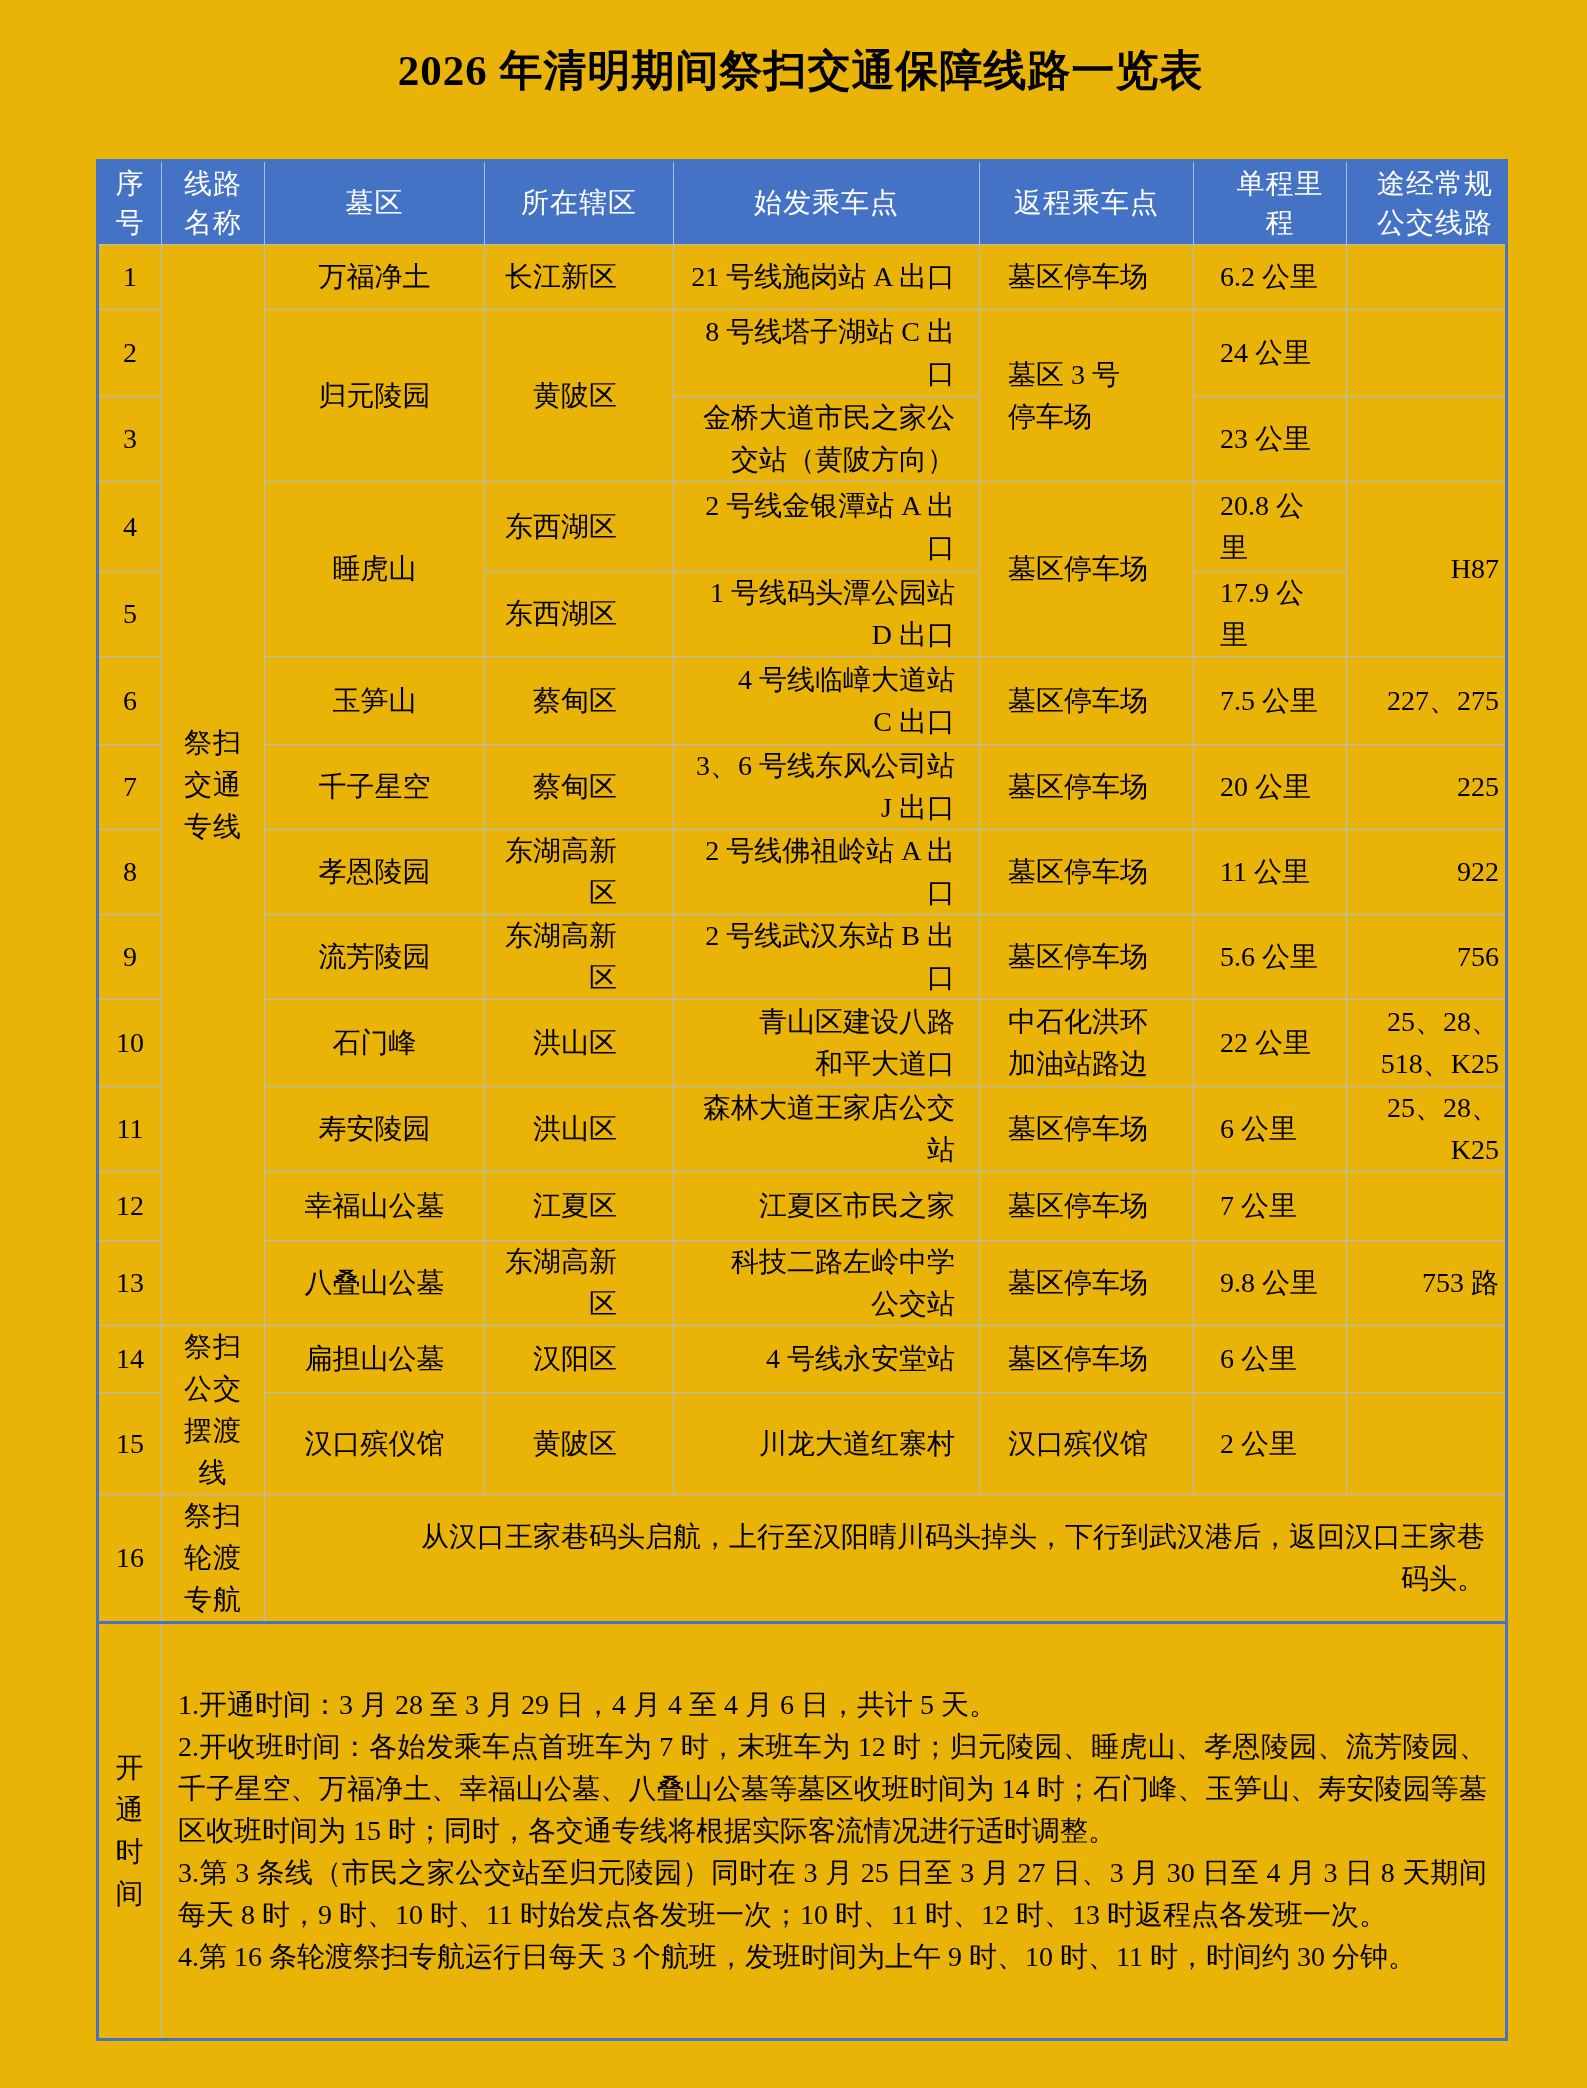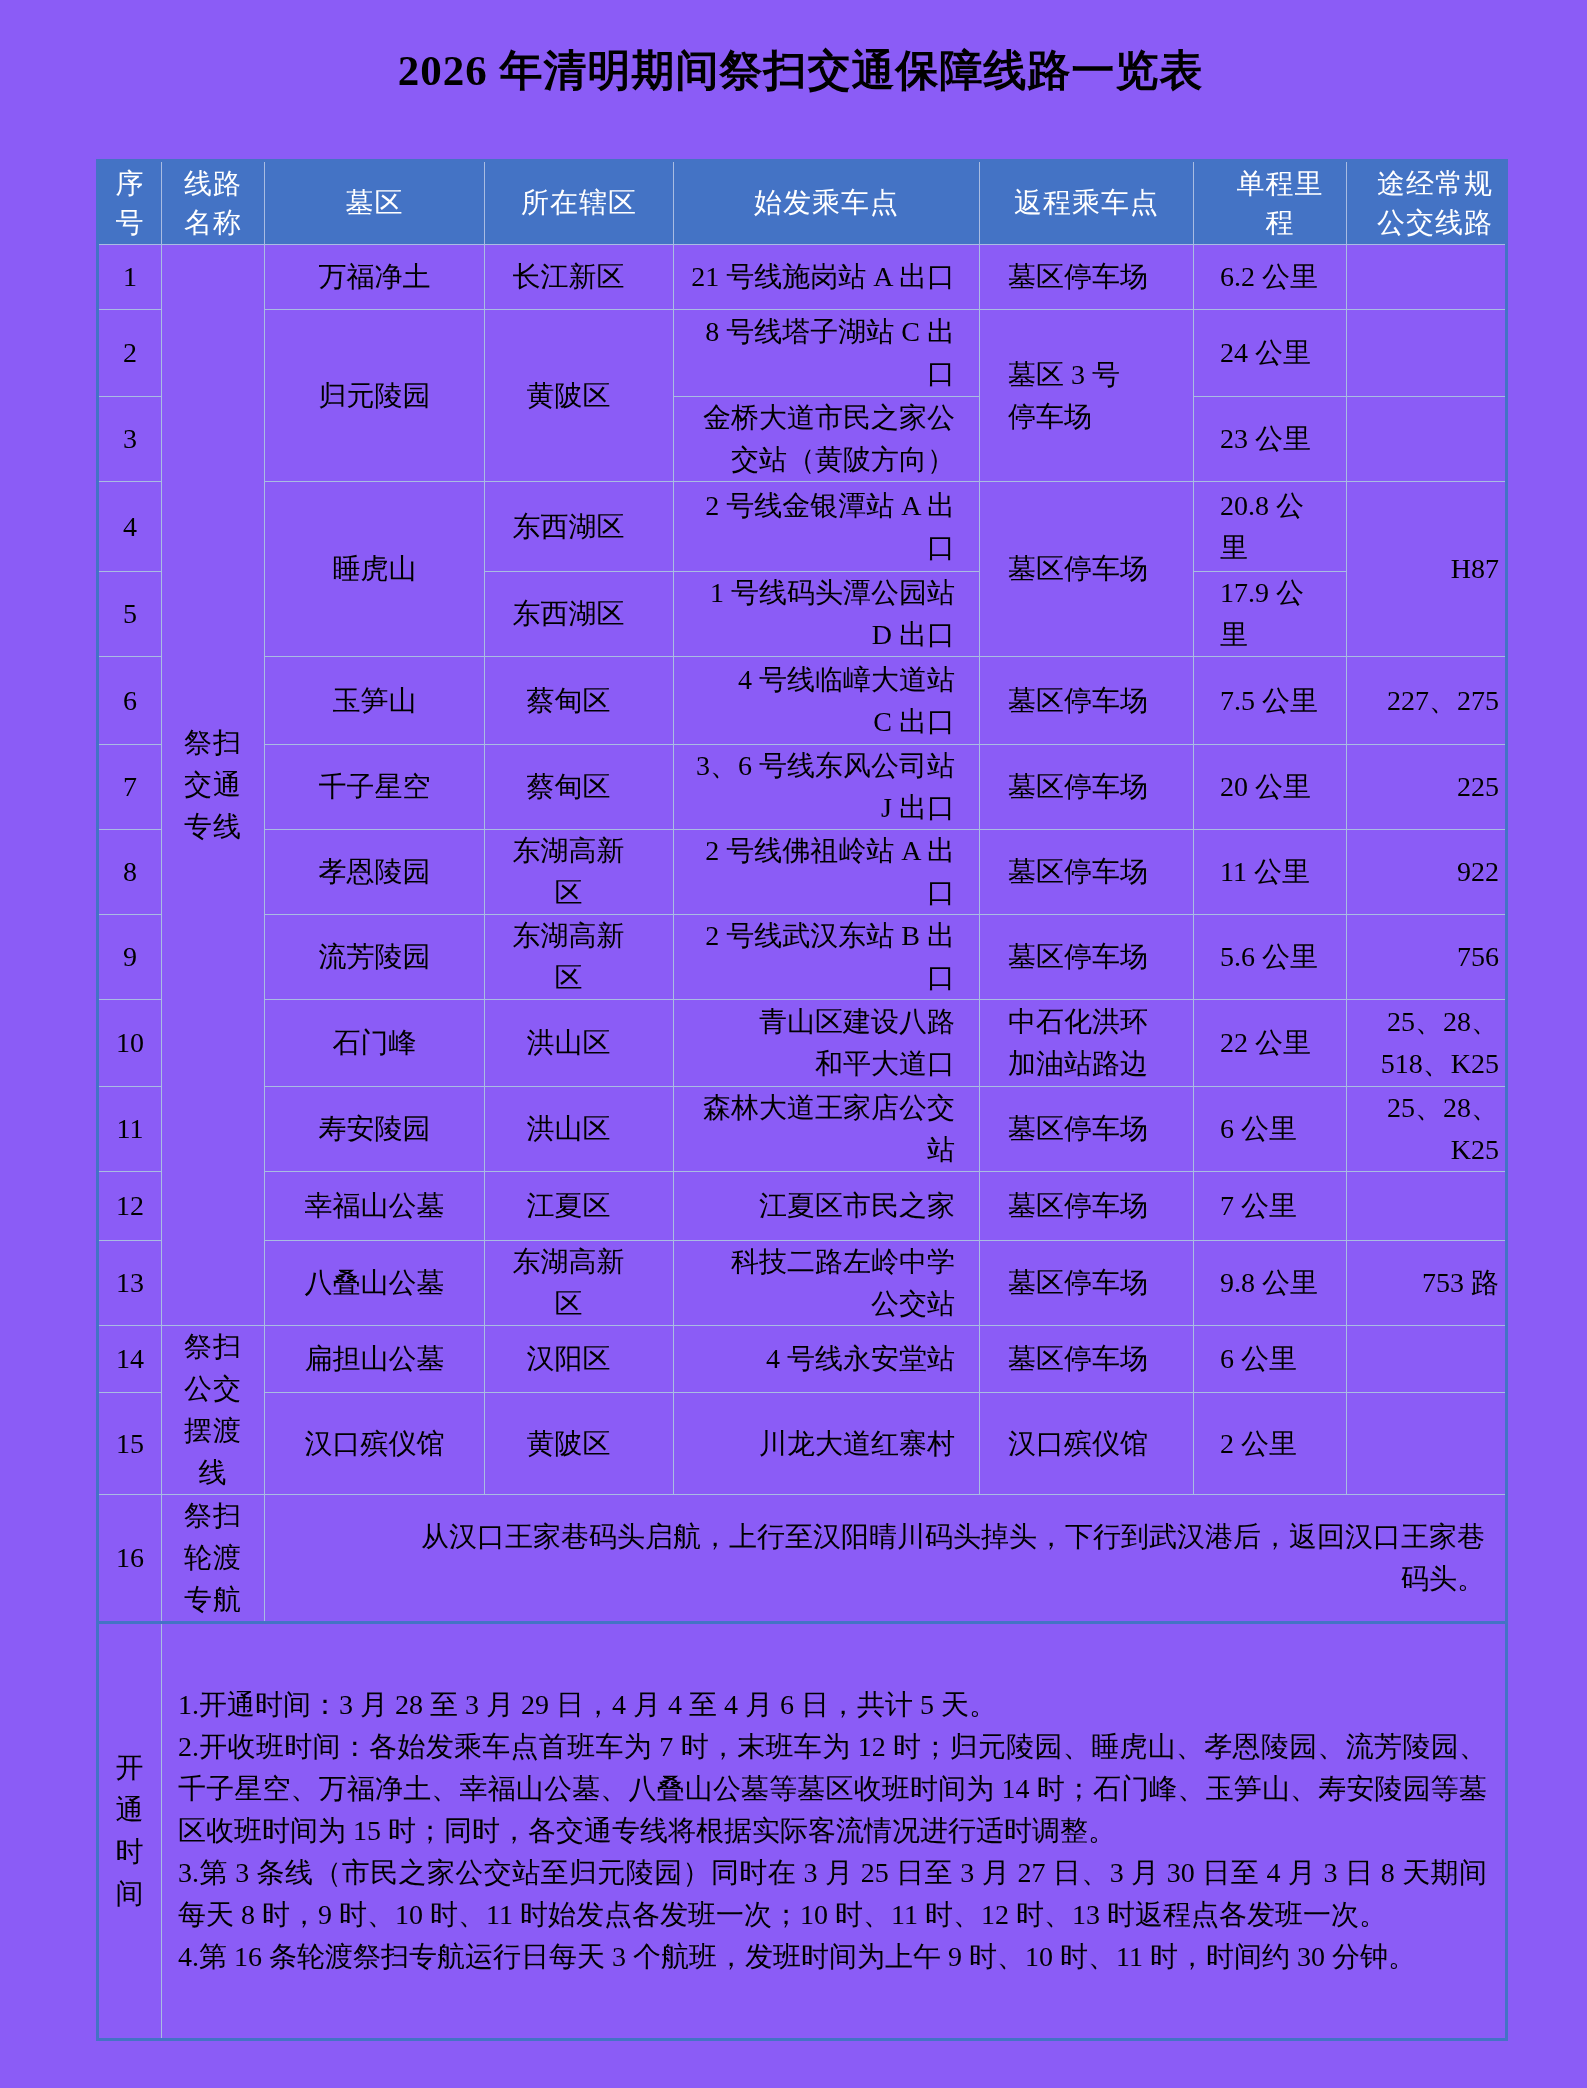--- a/index.html
+++ b/index.html
@@ -10,21 +10,21 @@
   *{margin:0;padding:0;box-sizing:border-box;}
   html,body{background:#ffffff;}
   body{
     font-family:"Liberation Serif","DejaVu Serif",serif;
     color:var(--ink);
   }
   .page{
     position:relative;
     width:1587px;
     height:2088px;
-    background:#8b5cf6;
+    background:#eab308;
     overflow:hidden;
   }
   .doc-title{
     position:absolute;
     left:96px; top:42px; width:1409px;
     text-align:center;
     font-size:43px;
     font-weight:bold;
     letter-spacing:1px;
     color:#000;
@@ -50,21 +50,21 @@
     color:#ffffff;
     font-weight:normal;
     text-align:center;
     line-height:1.4;
     letter-spacing:1px;
   }
   thead th.col-district, thead th.col-start, thead th.col-return{ text-align:center; padding:0; }
   .col-num{ text-align:center; padding:0 2px; }
   .col-route{ text-align:center; line-height:1.65; letter-spacing:1px; }
   .col-cemetery{ text-align:center; padding:0 6px; }
-  .col-district{ text-align:center; padding-left:19px; padding-right:40px; }
+  .col-district{ text-align:right; padding-left:19px; padding-right:56px; }
   .col-start{ text-align:right; padding-left:14px; padding-right:24px; }
   .col-return{ text-align:left; padding-left:28px; padding-right:24px; }
   .col-distance{ text-align:left; padding-left:26px; padding-right:6px; }
   .col-bus{ text-align:right; padding-left:24px; padding-right:6px; }
   .col-desc{ text-align:right; padding:0 20px; line-height:1.75; }
   .col-noteslabel{ text-align:center; line-height:1.75; letter-spacing:1px; }
   .col-notes{
     white-space:normal;
     text-align:justify;
     padding:8px 18px 8px 16px;

